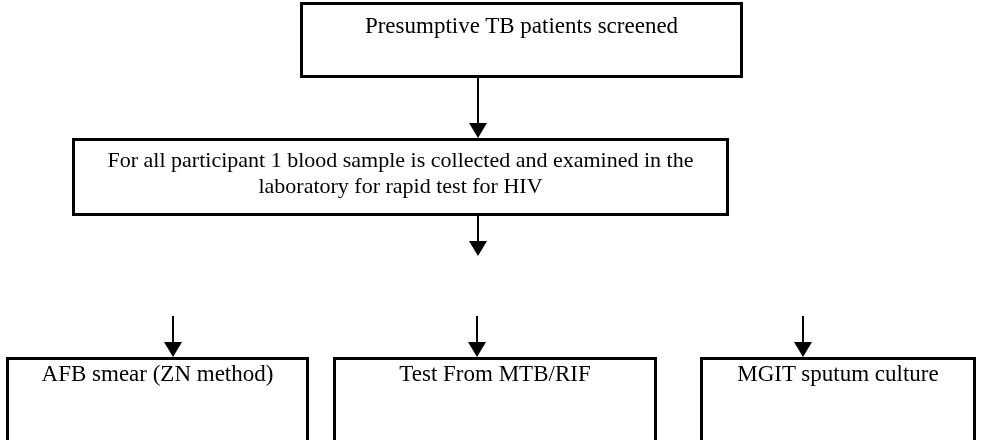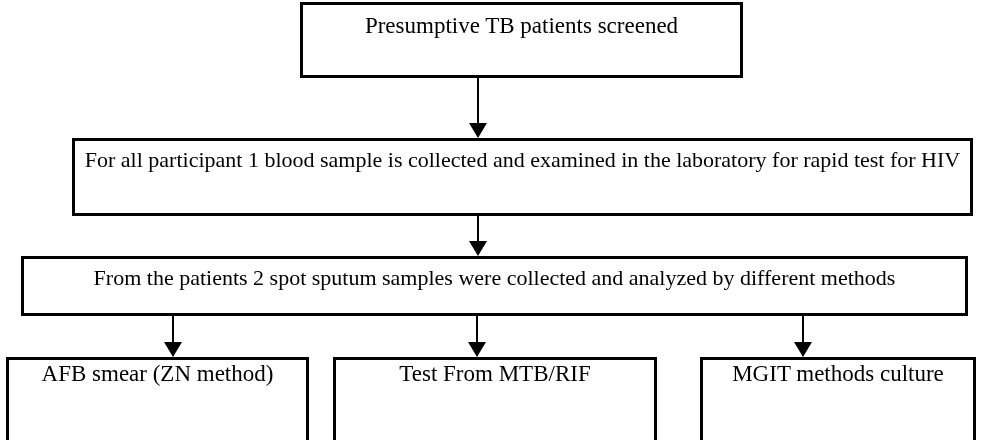--- a/index.html
+++ b/index.html
@@ -44,21 +44,21 @@
     height: 76px;
   }
   #node-screening .node-label {
     font-size: 23px;
     padding-top: 7px;
   }
   
   #node-blood {
     left: 72px;
     top: 138px;
-    width: 901px;
+    width: 657px;
     height: 78px;
   }
   #node-blood .node-label {
     font-size: 22px;
     padding-top: 6px;
   }
   
   #node-sputum {
     left: 21px;
     top: 256px;
@@ -156,23 +156,20 @@
 
   <div class="node" id="node-blood">
     <span class="node-label">For all participant 1 blood sample is collected and examined in the laboratory for rapid test for HIV</span>
   </div>
 
   <div class="connector" id="arrow-blood-sputum">
     <div class="shaft"></div>
     <div class="head"></div>
   </div>
 
-  <div class="node" id="node-sputum">
-    <span class="node-label">From the patients 2 spot sputum samples were collected and analyzed by different methods</span>
-  </div>
 
   <div class="connector arrow-branch" id="arrow-sputum-afb">
     <div class="shaft"></div>
     <div class="head"></div>
   </div>
 
   <div class="connector arrow-branch" id="arrow-sputum-xpert">
     <div class="shaft"></div>
     <div class="head"></div>
   </div>
@@ -184,16 +181,16 @@
 
   <div class="node node-method" id="node-afb">
     <span class="node-label">AFB smear (ZN method)</span>
   </div>
 
   <div class="node node-method" id="node-xpert">
     <span class="node-label">Test From MTB/RIF</span>
   </div>
 
   <div class="node node-method" id="node-mgit">
-    <span class="node-label">MGIT methods culture</span>
+    <span class="node-label">MGIT sputum culture</span>
   </div>
 
 </div>
 
 </body></html>

